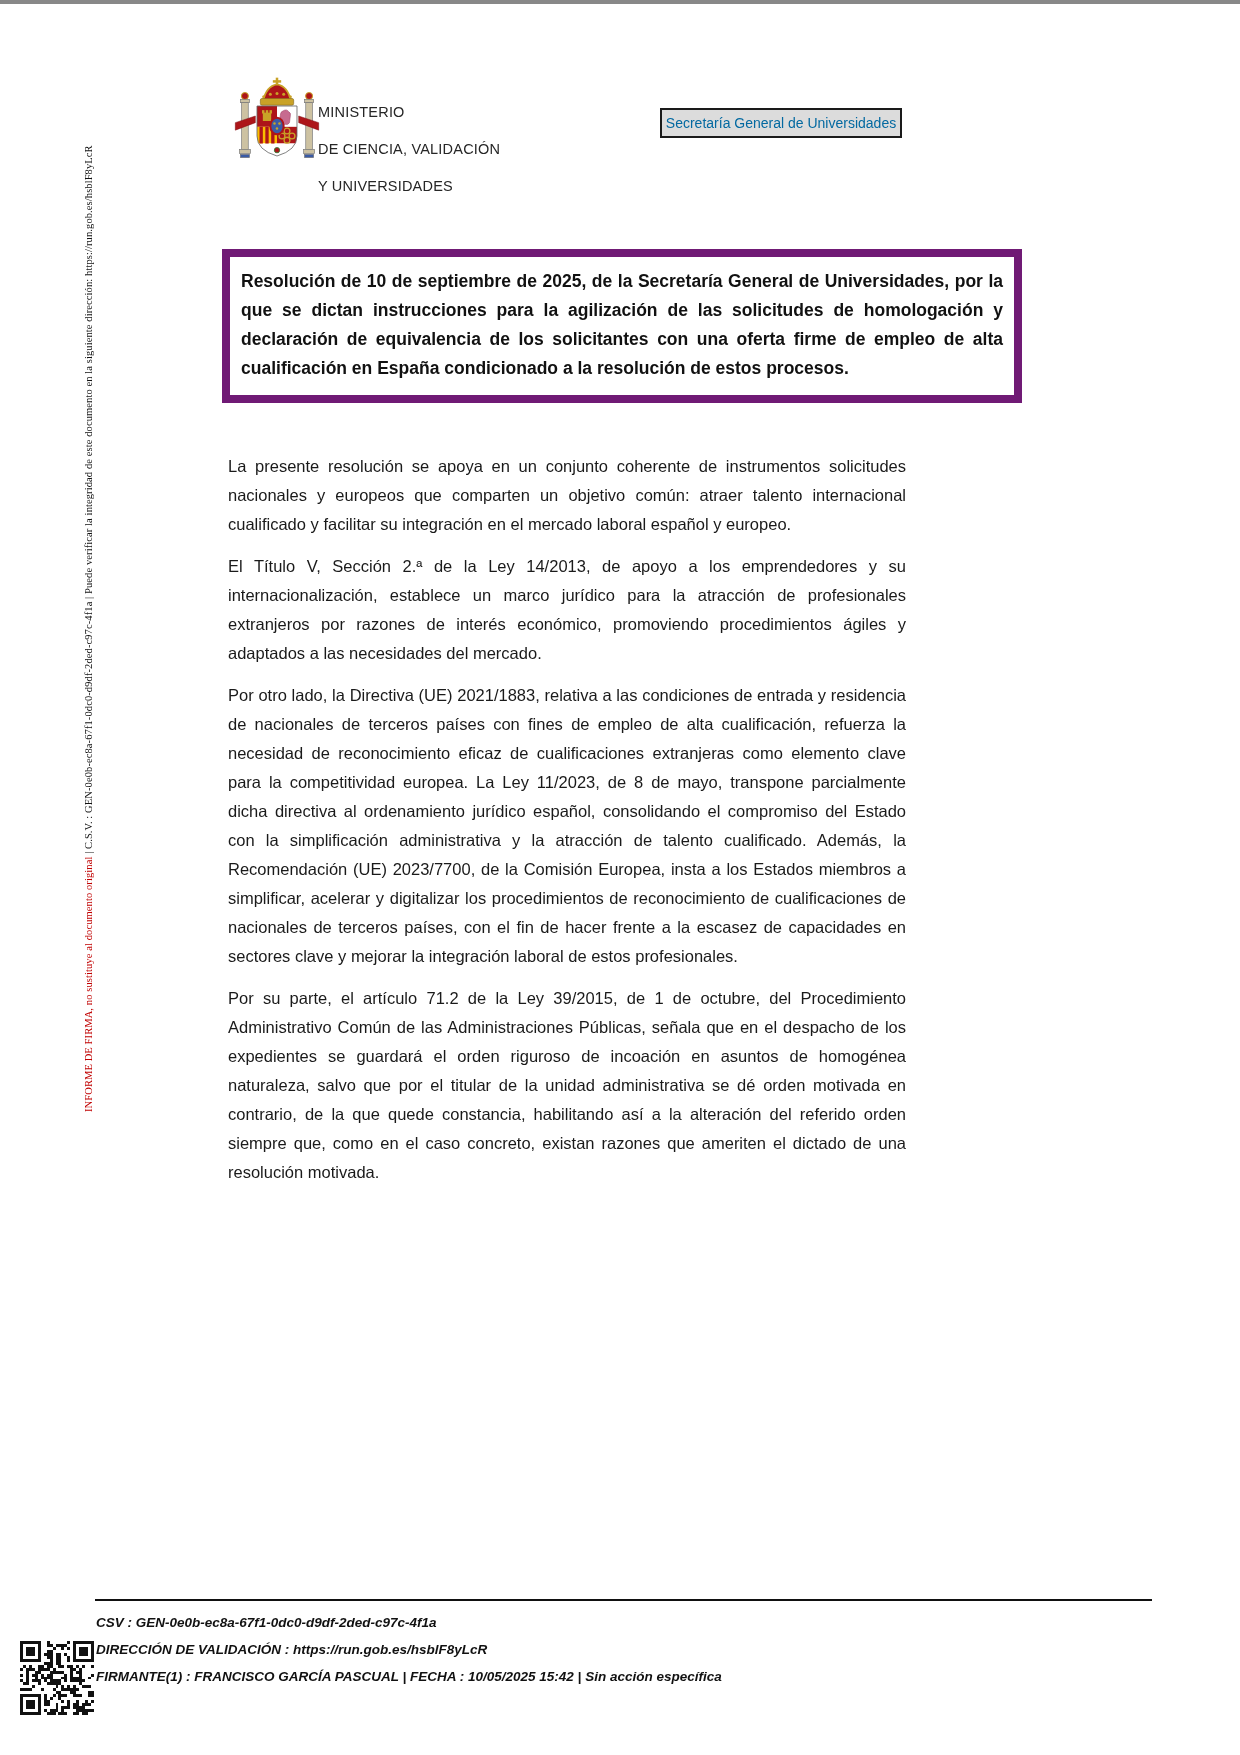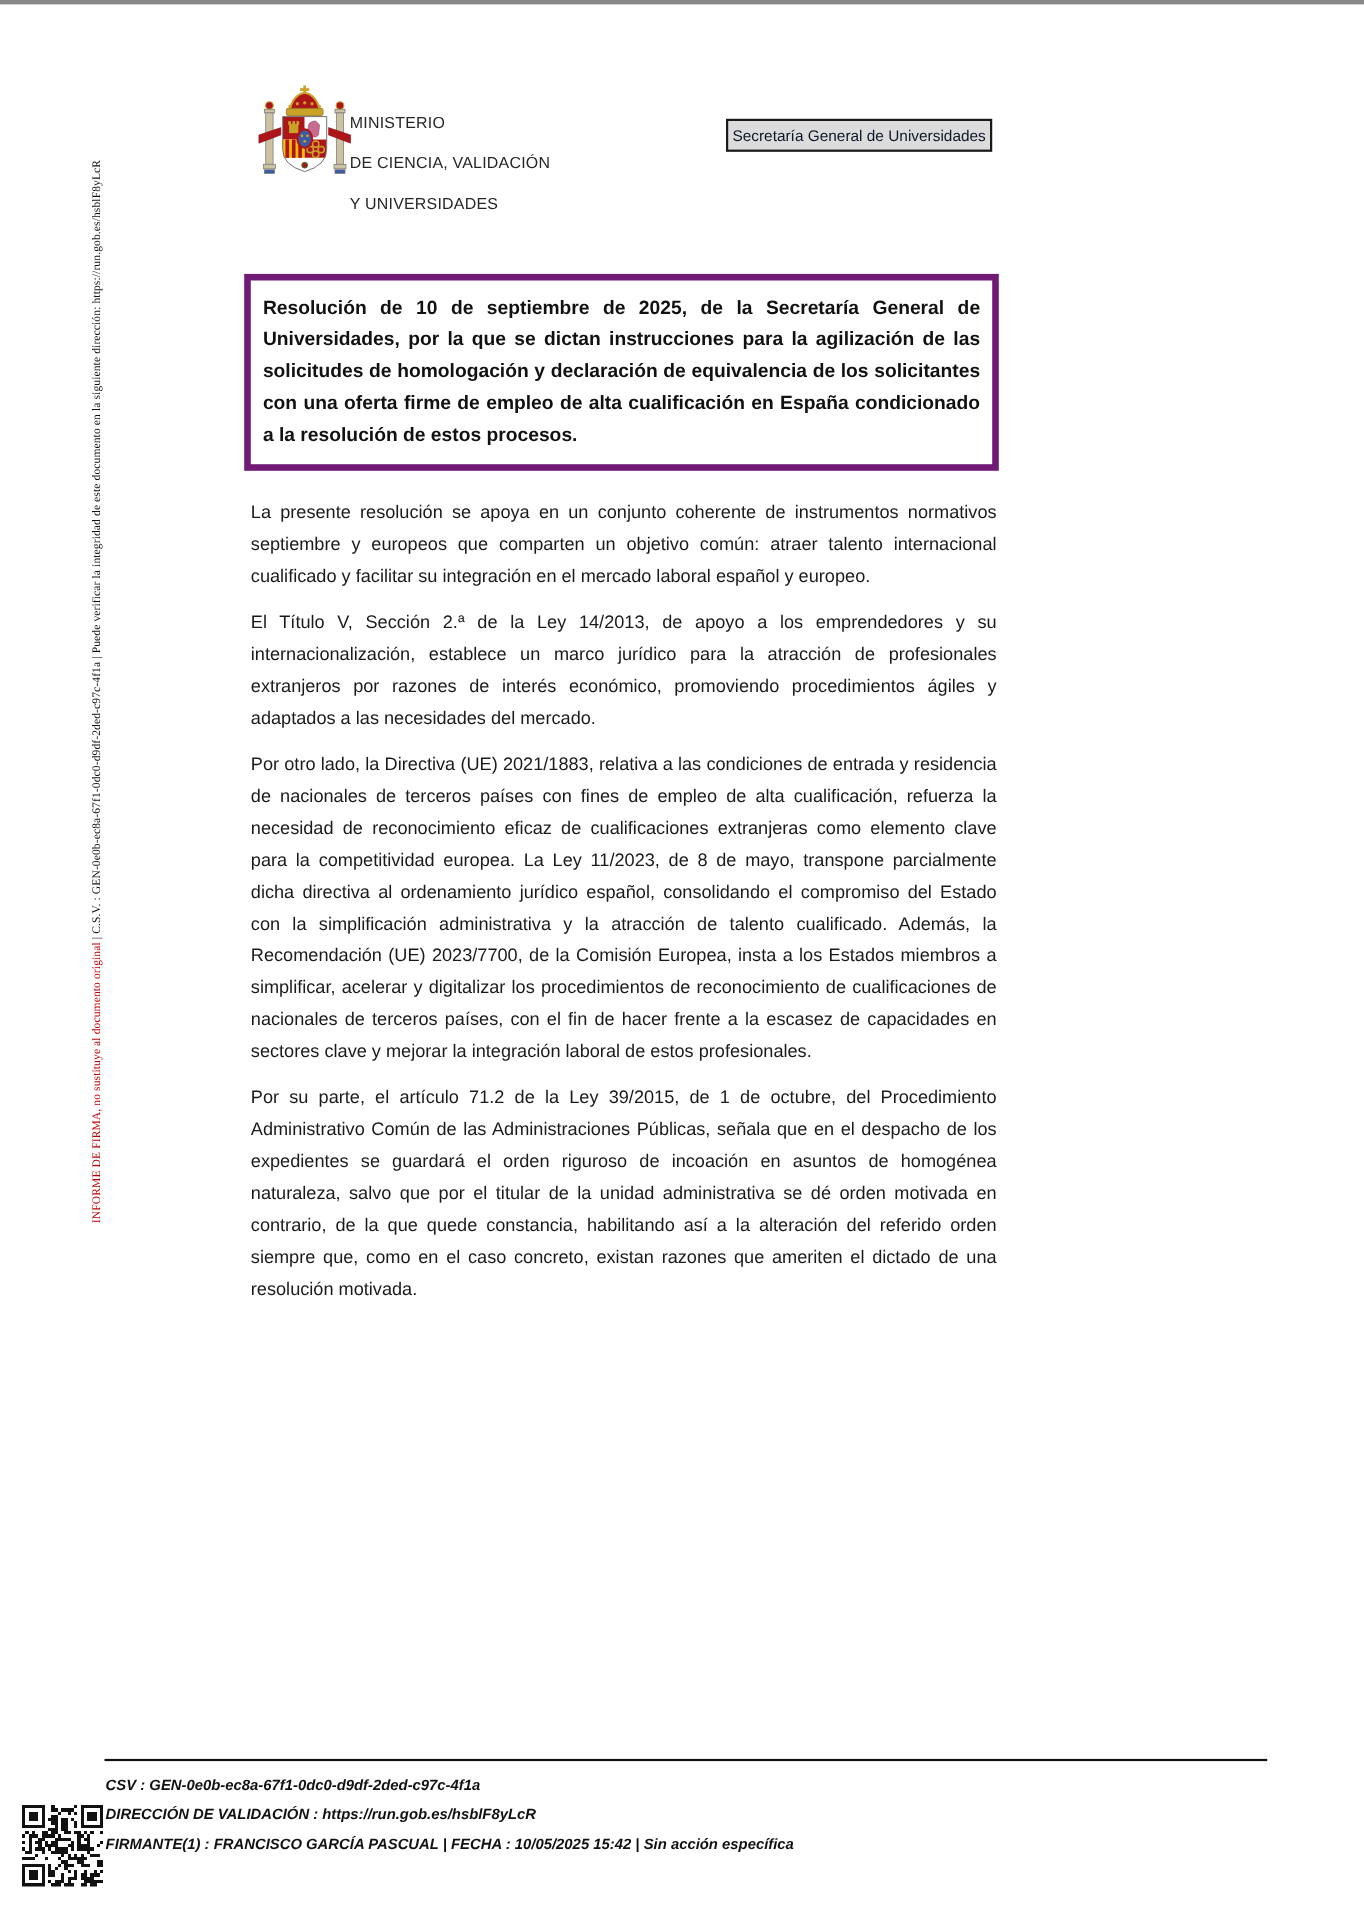--- a/index.html
+++ b/index.html
@@ -32,21 +32,21 @@
   .unit-box {
     position: absolute;
     left: 660px; top: 104px;
     width: 242px; height: 30px;
     background: #DCDCDC;
     border: 2px solid #1a1a1a;
     display: flex;
     align-items: center;
     justify-content: center;
     font-size: 14px;
-    color: #0f172a;
+    color: #0369a1;
   }
 
   
   .sidebar-vertical {
     position: absolute;
     left: 76px; top: 86px;
     width: 26px; height: 1022px;
     writing-mode: vertical-rl;
     transform: rotate(180deg);
     font-family: "Liberation Serif", serif;
@@ -55,22 +55,22 @@
     white-space: nowrap;
     color: #111;
     line-height: 26px;
   }
   .sidebar-vertical .red-part { color: #C00000; }
 
   
   .title-box {
     position: absolute;
     left: 222px; top: 245px;
-    width: 686px;
-    border: 6px solid #701a75;
+    width: 800px;
+    border: 8px solid #701a75;
     padding: 10px 11px 12px 11px;
     font-size: 17.5px;
     font-weight: bold;
     line-height: 29px;
     color: #111;
     text-align: justify;
   }
 
   
   .body-text {
@@ -200,21 +200,21 @@
 
   <div class="sidebar-vertical">
     <span class="red-part">INFORME DE FIRMA, no sustituye al documento original</span><span> | C.S.V. : GEN-0e0b-ec8a-67f1-0dc0-d9df-2ded-c97c-4f1a | Puede verificar la integridad de este documento en la siguiente dirección: https://run.gob.es/hsblF8yLcR</span>
   </div>
 
   <div class="title-box">
     <span>Resolución de 10 de septiembre de 2025, de la Secretaría General de Universidades, por la que se dictan instrucciones para la agilización de las solicitudes de homologación y declaración de equivalencia de los solicitantes con una oferta firme de empleo de alta cualificación en España condicionado a la resolución de estos procesos.</span>
   </div>
 
   <div class="body-text">
-    <p>La presente resolución se apoya en un conjunto coherente de instrumentos normativos septiembre y europeos que comparten un objetivo común: atraer talento internacional cualificado y facilitar su integración en el mercado laboral español y europeo.</p>
+    <p>La presente resolución se apoya en un conjunto coherente de instrumentos solicitudes nacionales y europeos que comparten un objetivo común: atraer talento internacional cualificado y facilitar su integración en el mercado laboral español y europeo.</p>
     <p>El Título V, Sección 2.ª de la Ley 14/2013, de apoyo a los emprendedores y su internacionalización, establece un marco jurídico para la atracción de profesionales extranjeros por razones de interés económico, promoviendo procedimientos ágiles y adaptados a las necesidades del mercado.</p>
     <p>Por otro lado, la Directiva (UE) 2021/1883, relativa a las condiciones de entrada y residencia de nacionales de terceros países con fines de empleo de alta cualificación, refuerza la necesidad de reconocimiento eficaz de cualificaciones extranjeras como elemento clave para la competitividad europea. La Ley 11/2023, de 8 de mayo, transpone parcialmente dicha directiva al ordenamiento jurídico español, consolidando el compromiso del Estado con la simplificación administrativa y la atracción de talento cualificado. Además, la Recomendación (UE) 2023/7700, de la Comisión Europea, insta a los Estados miembros a simplificar, acelerar y digitalizar los procedimientos de reconocimiento de cualificaciones de nacionales de terceros países, con el fin de hacer frente a la escasez de capacidades en sectores clave y mejorar la integración laboral de estos profesionales.</p>
     <p>Por su parte, el artículo 71.2 de la Ley 39/2015, de 1 de octubre, del Procedimiento Administrativo Común de las Administraciones Públicas, señala que en el despacho de los expedientes se guardará el orden riguroso de incoación en asuntos de homogénea naturaleza, salvo que por el titular de la unidad administrativa se dé orden motivada en contrario, de la que quede constancia, habilitando así a la alteración del referido orden siempre que, como en el caso concreto, existan razones que ameriten el dictado de una resolución motivada.</p>
   </div>
 
   <div class="footer-rule"></div>
   <div class="footer-lines">
     <div>CSV : GEN-0e0b-ec8a-67f1-0dc0-d9df-2ded-c97c-4f1a</div>
     <div>DIRECCIÓN DE VALIDACIÓN : https://run.gob.es/hsblF8yLcR</div>
     <div>FIRMANTE(1) : FRANCISCO GARCÍA PASCUAL | FECHA : 10/05/2025 15:42 | Sin acción específica</div>

